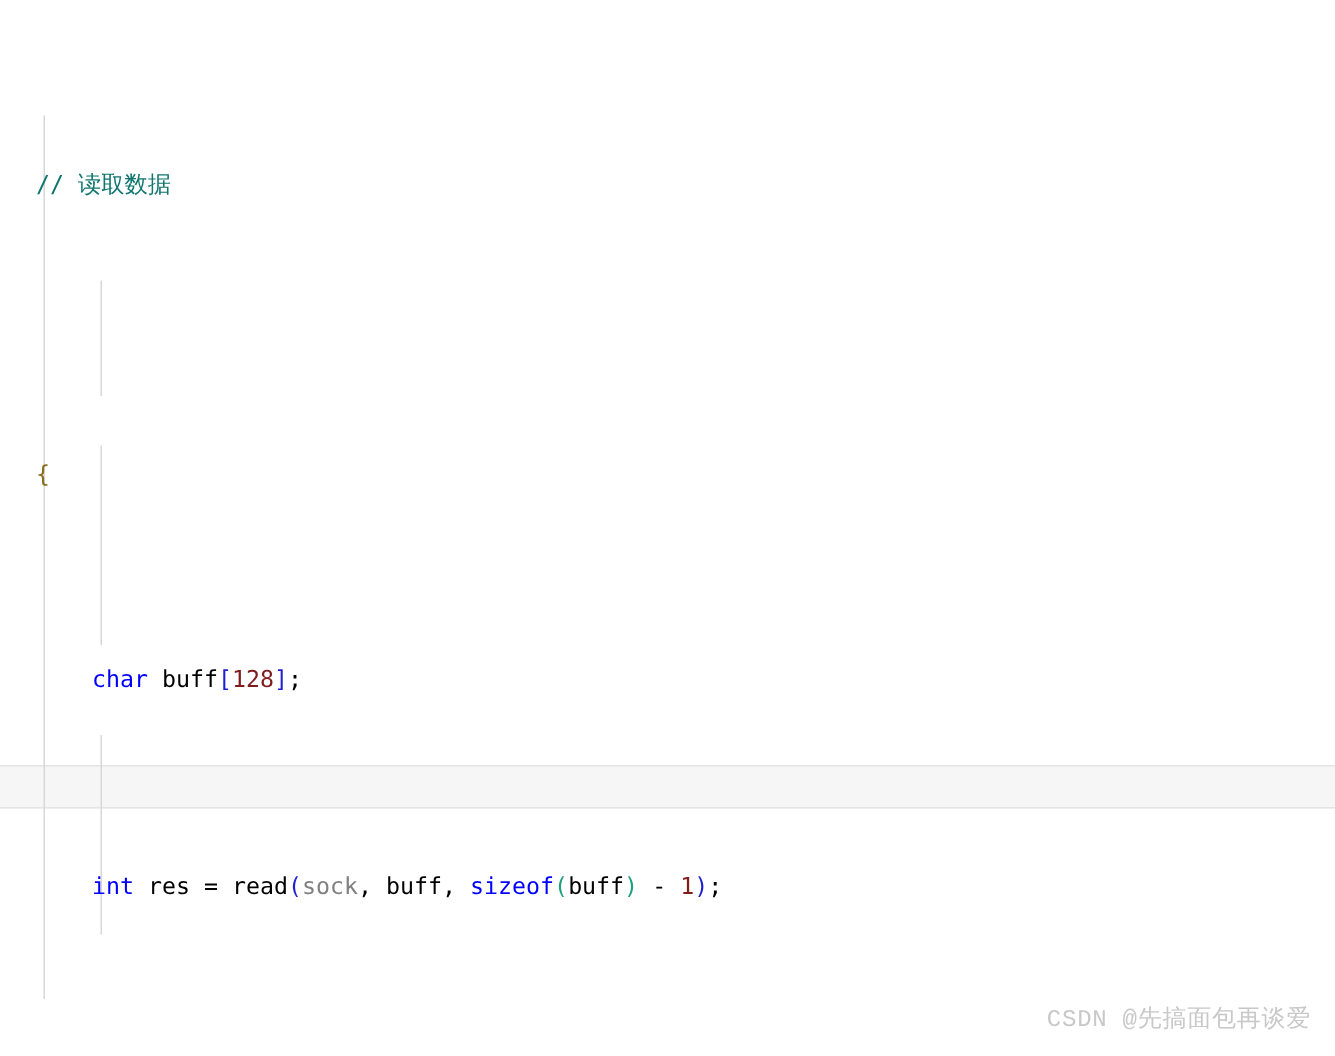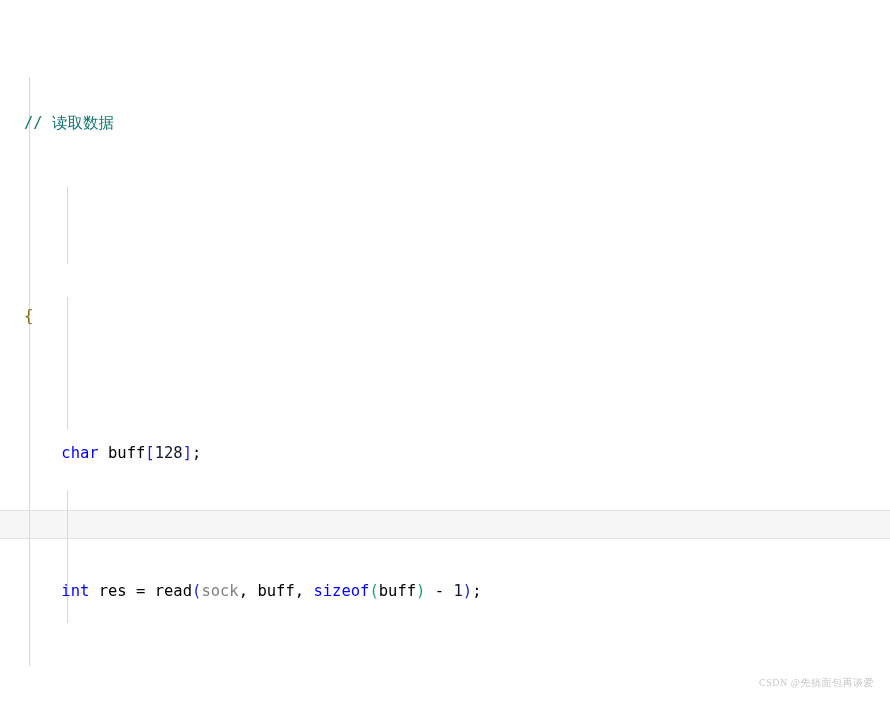--- a/index.html
+++ b/index.html
@@ -57,35 +57,35 @@
     height: 27.5px;
     white-space: pre;
     padding-left: 24px;
   }
 
   
   .cm   { color: #0f766e; }                 
   .kw   { color: #0000ff; }                 
   .id   { color: #000000; }                 
   .prm  { color: #808080; }                 
-  .num  { color: #0f172a; }                 
+  .num  { color: #7f1d1d; }                 
   .op   { color: #000000; }                 
   .b0   { color: #8a6d1f; }                 
   .b1   { color: #1f1fd0; }                 
   .b2   { color: #1f9f7f; }                 
   .b3   { color: #b5179e; }
 
   
   .watermark {
     position: absolute;
     right: 16px;
     bottom: 14px;
     color: #c8c8c8;
-    font-family: Liberation Serif, serif;
-    font-size: 10px;
+    font-family: Liberation Mono, monospace;
+    font-size: 16px;
     letter-spacing: 0.5px;
     z-index: 3;
     user-select: none;
   }
 </style>
 </head>
 <body>
 
 <div id="editor">
 

